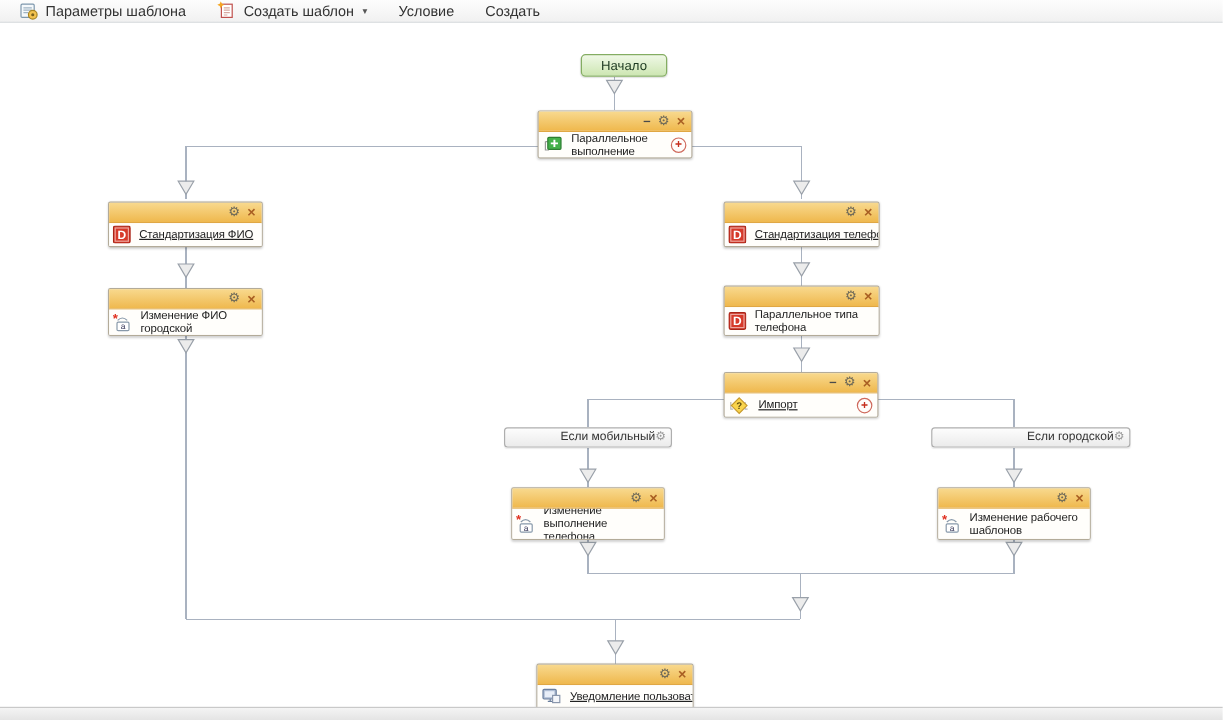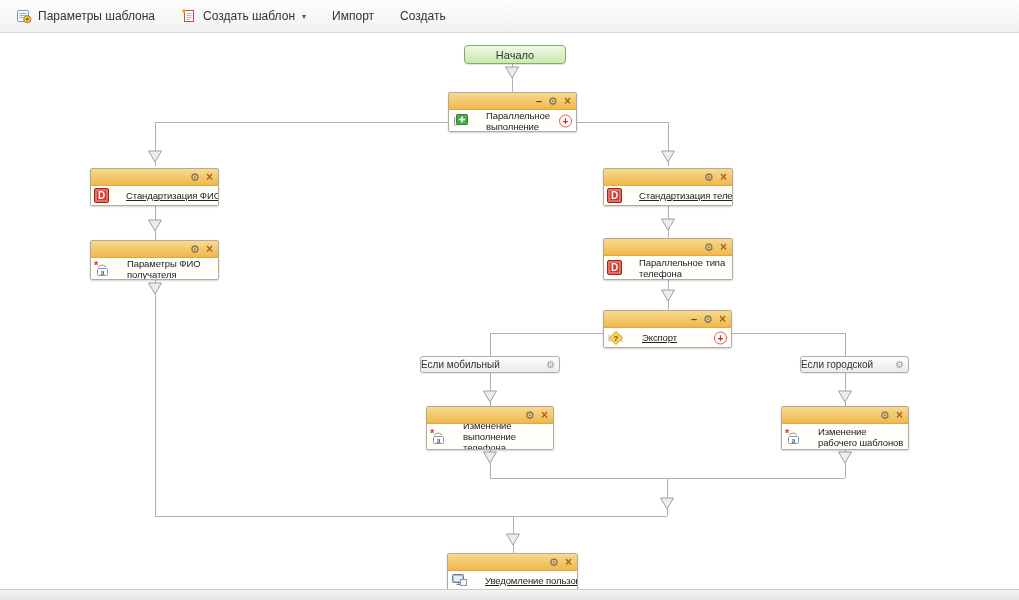--- a/index.html
+++ b/index.html
@@ -6,21 +6,21 @@
   html,body { width:1019px; height:600px; }
   body {
     font-family: "Liberation Sans", sans-serif;
     background:#ffffff;
     position:relative;
     overflow:hidden;
     color:#333;
   }
   
   .toolbar {
-    position:absolute; top:0; left:0; width:1019px; height:33px;
+    position:absolute; top:0; left:0; width:1019px; height:19px;
     display:flex; align-items:center; gap:6px; padding:0 6px;
     background:linear-gradient(#fdfdfd,#f1f1f1);
     border-bottom:1px solid #d6dadd;
     z-index:30;
   }
   .tb-btn {
     display:flex; align-items:center; gap:6px;
     height:25px; padding:0 9px;
     font-size:12px; color:#333;
     border:1px solid transparent; border-radius:3px;
@@ -66,21 +66,21 @@
     background:linear-gradient(var(--hdr1,#f8d98e), var(--hdr2,#efb84d));
     border-bottom:1px solid #e0a743;
     display:flex; align-items:center; justify-content:flex-end;
     gap:6px; padding:0 5px;
   }
   .hdr-min  { font-size:11px; font-weight:bold; color:#4a4a4a; line-height:10px; cursor:pointer; }
   .hdr-gear { font-size:11px; color:#6f6a58; line-height:11px; cursor:pointer; }
   .hdr-close{ font-size:12px; font-weight:bold; color:#a95f23; line-height:11px; cursor:pointer; }
   .node-body {
     flex:1; position:relative;
-    display:flex; align-items:center; gap:17px;
+    display:flex; align-items:center; gap:7px;
     padding:1px 3px; overflow:hidden;
     background:#fffefb;
   }
   .node-ico { flex:0 0 auto; line-height:0; }
   .node-label { font-size:9.5px; line-height:11px; color:#222; letter-spacing:-0.1px; }
   .node-label.nowrap { white-space:nowrap;text-decoration:underline; }
   .add-btn {
     position:absolute; right:4px; top:50%; transform:translateY(-50%);
     width:13px; height:13px; border:1px solid #cf6a5d; border-radius:50%;
     background:#fffdfb; color:#c62f1e;
@@ -91,21 +91,21 @@
   
   .branch-label {
     position:absolute; z-index:5;
     border:1px solid #aeaeae; border-radius:3px;
     background:linear-gradient(#fdfdfd,#ebebeb);
     display:flex; align-items:center;
     font-size:10px; color:#333;
     box-shadow:0 1px 1px rgba(0,0,0,0.08);
     cursor:pointer;
   }
-  .branch-label .bl-text { flex:1; text-align:left; }
+  .branch-label .bl-text { flex:1; text-align:right; }
   .branch-label .bl-gear { flex:0 0 auto; padding-right:4px; color:#9a9a9a; font-size:10px; line-height:10px; cursor:pointer; }
 
   
   .hscroll {
     position:absolute; left:0; bottom:0; width:1019px; height:11px;
     background:linear-gradient(#f4f4f4,#e4e4e4);
     border-top:1px solid #c9c9c9;
     z-index:20; cursor:pointer;
   }
 </style>
@@ -140,21 +140,21 @@
       <polygon points="148.5,283 161.5,283 155,294" class="conn-arrow"></polygon>
       <polygon points="661.5,290 674.5,290 668,301" class="conn-arrow"></polygon>
       <polygon points="483.5,391 496.5,391 490,402" class="conn-arrow"></polygon>
       <polygon points="838.5,391 851.5,391 845,402" class="conn-arrow"></polygon>
       <polygon points="483.5,452 496.5,452 490,463" class="conn-arrow"></polygon>
       <polygon points="838.5,452 851.5,452 845,463" class="conn-arrow"></polygon>
       <polygon points="660.5,498 673.5,498 667,509" class="conn-arrow"></polygon>
       <polygon points="506.5,534 519.5,534 513,545" class="conn-arrow"></polygon>
     </svg>
 
-  <div class="start-node" style="left: 464px; top: 45px; width: 102px; height: 19px;">
+  <div class="start-node" style="left: 484px; top: 45px; width: 72px; height: 19px;">
     <span>Начало</span>
   </div>
 
 <div class="node" style="left: 448px; top: 92px; width: 129px; height: 40px;">
       <div class="node-header">
         <span class="hdr-min">–</span>
         <span class="hdr-gear">⚙</span>
         <span class="hdr-close">×</span>
       </div>
       <div class="node-body">
@@ -200,21 +200,21 @@
         <span class="hdr-gear">⚙</span>
         <span class="hdr-close">×</span>
       </div>
       <div class="node-body">
         <span class="node-ico"><svg width="16" height="16" viewBox="0 0 16 16">
             <text x="0" y="8" font-size="11" font-weight="bold" fill="#e03020" font-family="Liberation Sans, sans-serif">*</text>
             <path d="M4 6 q4 -4 8 0" stroke="#8899aa" fill="none"></path>
             <rect x="3.5" y="7.5" width="10" height="7" rx="1" fill="#ffffff" stroke="#8899aa"></rect>
             <text x="8.5" y="13.5" font-size="7" fill="#335" text-anchor="middle" font-family="Liberation Sans, sans-serif">a</text>
           </svg></span>
-        <div class="node-label">Параметры ФИО получателя</div>
+        <div class="node-label">Изменение ФИО городской</div>
       </div>
     </div>
     <div class="node" style="left: 603px; top: 238px; width: 130px; height: 42px;">
       <div class="node-header">
         <span class="hdr-gear">⚙</span>
         <span class="hdr-close">×</span>
       </div>
       <div class="node-body">
         <span class="node-ico"><svg width="15" height="15" viewBox="0 0 15 15">
             <rect x="0.5" y="0.5" width="14" height="14" rx="1.5" fill="#d63a2a" stroke="#a82417"></rect>
@@ -229,21 +229,21 @@
         <span class="hdr-min">–</span>
         <span class="hdr-gear">⚙</span>
         <span class="hdr-close">×</span>
       </div>
       <div class="node-body">
         <span class="node-ico"><svg width="18" height="16" viewBox="0 0 18 16">
             <path d="M2 5 v6 h2 M14 5 v6 h2" stroke="#9a9a9a" fill="none" opacity="0.7"></path>
             <polygon points="9,1.5 15.5,8 9,14.5 2.5,8" fill="#f9d44c" stroke="#c79a2e"></polygon>
             <text x="9" y="11" font-size="8" font-weight="bold" fill="#5a4a10" text-anchor="middle" font-family="Liberation Sans, sans-serif">?</text>
           </svg></span>
-        <div class="node-label nowrap">Экспорт</div>
+        <div class="node-label nowrap">Импорт</div>
         <span class="add-btn">+</span>
       </div>
     </div>
     <div class="node" style="left: 426px; top: 406px; width: 128px; height: 44px;">
       <div class="node-header">
         <span class="hdr-gear">⚙</span>
         <span class="hdr-close">×</span>
       </div>
       <div class="node-body">
         <span class="node-ico"><svg width="16" height="16" viewBox="0 0 16 16">
@@ -282,21 +282,21 @@
             <path d="M5.5 11.5 h4 M7.5 9.5 v2" stroke="#6b7f9e" fill="none"></path>
             <rect x="9.5" y="6.5" width="6" height="6" fill="#f4f6fa" stroke="#8a97ad"></rect>
           </svg></span>
         <div class="node-label nowrap">Уведомление пользователя</div>
       </div>
     </div>
     <div class="branch-label" style="left: 420px; top: 356px; width: 140px; height: 17px;">
       <span class="bl-text">Если мобильный</span>
       <span class="bl-gear">⚙</span>
     </div>
-    <div class="branch-label" style="left: 776px; top: 356px; width: 109px; height: 17px; margin-left: 24px;">
+    <div class="branch-label" style="left: 776px; top: 356px; width: 166px; height: 17px;">
       <span class="bl-text">Если городской</span>
       <span class="bl-gear">⚙</span>
     </div>
   </div>
 
 <div class="toolbar">
   <div class="tb-btn">
     <span class="tb-ico">
       <svg width="16" height="16" viewBox="0 0 16 16">
         <rect x="1.5" y="2.5" width="11" height="11" rx="1" fill="#f4f8fb" stroke="#7d97ad"></rect>
@@ -315,21 +315,21 @@
         <rect x="3.5" y="2.5" width="9" height="11" fill="#ffffff" stroke="#c0504d"></rect>
         <path d="M5.5 5.5 h5 M5.5 7.5 h5 M5.5 9.5 h5 M5.5 11.5 h3" stroke="#d8a9a0" fill="none"></path>
         <path d="M3 0 l0.9 2.1 L6 3 l-2.1 0.9 L3 6 l-0.9 -2.1 L0 3 l2.1 -0.9 Z" fill="#f5a623"></path>
       </svg>
     </span>
     <span>Создать шаблон</span>
     <span class="caret">▾</span>
   </div>
 
   <div class="tb-btn">
-    <span>Импорт</span>
+    <span>Условие</span>
   </div>
 
   <div class="tb-btn">
     <span>Создать</span>
   </div>
 </div>
 
 <div class="hscroll"></div>
 
 </body></html>

